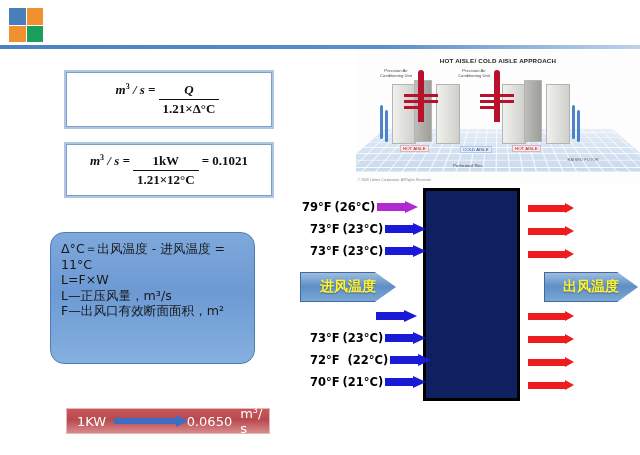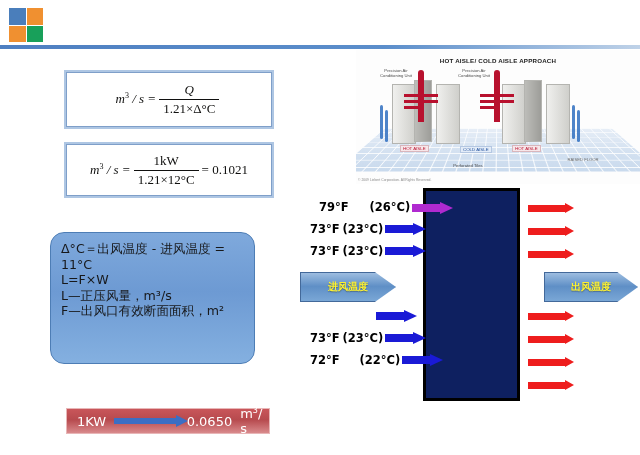--- a/index.html
+++ b/index.html
@@ -23,21 +23,21 @@
               background:linear-gradient(to right,#4e7fc1 0%,#5b8ecb 60%,#bfd2e8 100%);}
 
   
   .fbox{position:absolute;background:#ffffff;border:1px solid #7f9fc9;
         box-shadow:0 0 0 2px #aec6e3;}
   .fbox .inner{display:flex;align-items:center;justify-content:center;height:100%;
                font-family:"Liberation Serif","DejaVu Serif",serif;color:#10100f;}
   #fbox1{left:66px;top:72px;width:204px;height:53px;}
   #fbox2{left:66px;top:144px;width:204px;height:50px;}
 
-  .eq{display:flex;align-items:center;font-size:13px;font-style:italic;}
+  .eq{display:flex;font-size:13px;font-style:italic;font-weight:bold;}
   .eq .lhs{white-space:nowrap;}
   .eq sup{font-size:8px;font-style:normal;}
   .frac{display:inline-flex;flex-direction:column;align-items:center;margin:0 3px;}
   .frac .num{padding:0 4px 1px 4px;}
   .frac .den{border-top:1px solid #10100f;padding:1px 4px 0 4px;}
   .nonit{font-style:normal;}
 
   
   .infobox{position:absolute;left:50px;top:232px;width:205px;height:132px;
            border-radius:14px;border:1px solid #4d7db5;
@@ -84,21 +84,21 @@
                 border-top:6px solid transparent;border-bottom:6px solid transparent;}
 
   .rarrow{position:absolute;height:11px;}
   .rarrow .shaft{position:absolute;left:0;top:2px;height:7px;background:#ee1d1d;}
   .rarrow .head{position:absolute;top:0;width:0;height:0;
                 border-top:5.5px solid transparent;border-bottom:5.5px solid transparent;
                 border-left:9px solid #ee1d1d;}
 
   
   .callout{position:absolute;display:flex;align-items:center;justify-content:center;
-           color:#fff32e;font-size:10px;font-weight:bold;
+           color:#fff32e;font-size:14px;font-weight:bold;
            font-family:"DejaVu Sans",sans-serif;
            background:linear-gradient(to bottom,#9dbde0 0%,#5f8fc6 48%,#7aa7d6 100%);
            border:1px solid #43699a;
            clip-path:polygon(0 0,78% 0,100% 50%,78% 100%,0 100%);
            text-shadow:0 1px 1px rgba(0,0,0,.35);}
 
   
   .redbar{position:absolute;
           background:linear-gradient(to bottom,#c9565a 0%,#b74a4e 45%,#d98a8c 100%);
           border:1px solid #e8b6b7;box-sizing:border-box;
@@ -208,23 +208,23 @@
     <div class="aisletag cold" style="left:104px;top:96px;">COLD AISLE</div>
     <div class="aisletag" style="left:156px;top:95px;">HOT AISLE</div>
 
     <div class="dlabel" style="left:82px;top:113px;width:60px;">Perforated Tiles</div>
     <div class="dlabel" style="left:204px;top:107px;width:46px;color:#6a6a6a;">RAISED FLOOR</div>
     <div class="dfoot">© 2009 Liebert Corporation. All Rights Reserved.</div>
   </div>
 
   <div class="cabinet"></div>
 
-  <div class="arrowrow" style="left:319px;top:200px;align-items:flex-end;">
+  <div class="arrowrow" style="left:302px;top:200px;">
     <span class="temp">79°F</span>
-    <span class="temp c" style="margin-left:21px;">(26°C)</span>
+    <span class="temp c" style="margin-left:3px;">(26°C)</span>
     <span class="barrow" style="width:41px;margin-left:2px;">
       <span class="shaft" style="width:30px;background:#b02ad0"></span>
       <span class="head" style="left:28px;border-left:13px solid #b02ad0"></span>
     </span>
   </div>
   <div class="arrowrow" style="left:310px;top:222px;">
     <span class="temp">73°F</span>
     <span class="temp c" style="margin-left:3px;">(23°C)</span>
     <span class="barrow" style="width:41px;margin-left:2px;">
       <span class="shaft" style="width:30px;background:#1a1ad6"></span>
@@ -252,21 +252,29 @@
   <div class="arrowrow" style="left:310px;top:331px;">
     <span class="temp">73°F</span>
     <span class="temp c" style="margin-left:3px;">(23°C)</span>
     <span class="barrow" style="width:41px;margin-left:2px;">
       <span class="shaft" style="width:30px;background:#1a1ad6"></span>
       <span class="head" style="left:28px;border-left:13px solid #1a1ad6"></span>
     </span>
   </div>
   <div class="arrowrow" style="left:310px;top:353px;">
     <span class="temp">72°F</span>
-    <span class="temp c" style="margin-left:20px;">(22°C)</span>
+    <span class="temp c" style="margin-left:8px;">(22°C)</span>
+    <span class="barrow" style="width:41px;margin-left:2px;">
+      <span class="shaft" style="width:30px;background:#1a1ad6"></span>
+      <span class="head" style="left:28px;border-left:13px solid #1a1ad6"></span>
+    </span>
+  </div>
+  <div class="arrowrow" style="left:310px;top:375px;">
+    <span class="temp">70°F</span>
+    <span class="temp c" style="margin-left:3px;">(21°C)</span>
     <span class="barrow" style="width:41px;margin-left:2px;">
       <span class="shaft" style="width:30px;background:#1a1ad6"></span>
       <span class="head" style="left:28px;border-left:13px solid #1a1ad6"></span>
     </span>
   </div>
 
   <div class="rarrow" style="left:528px;top:203px;width:48px;">
     <span class="shaft" style="width:38px;"></span>
       <span class="head" style="left:37px;"></span>
   </div>

